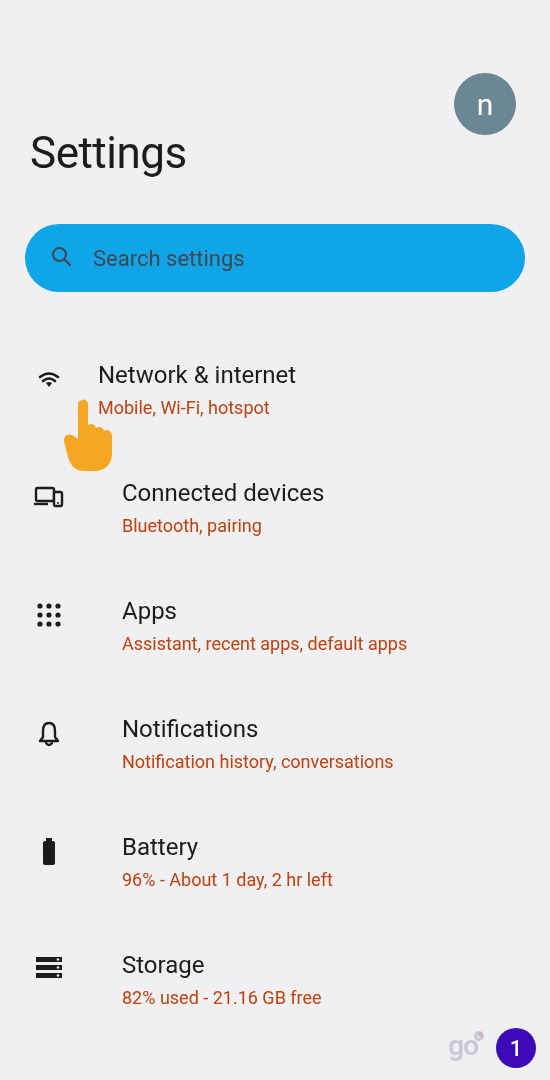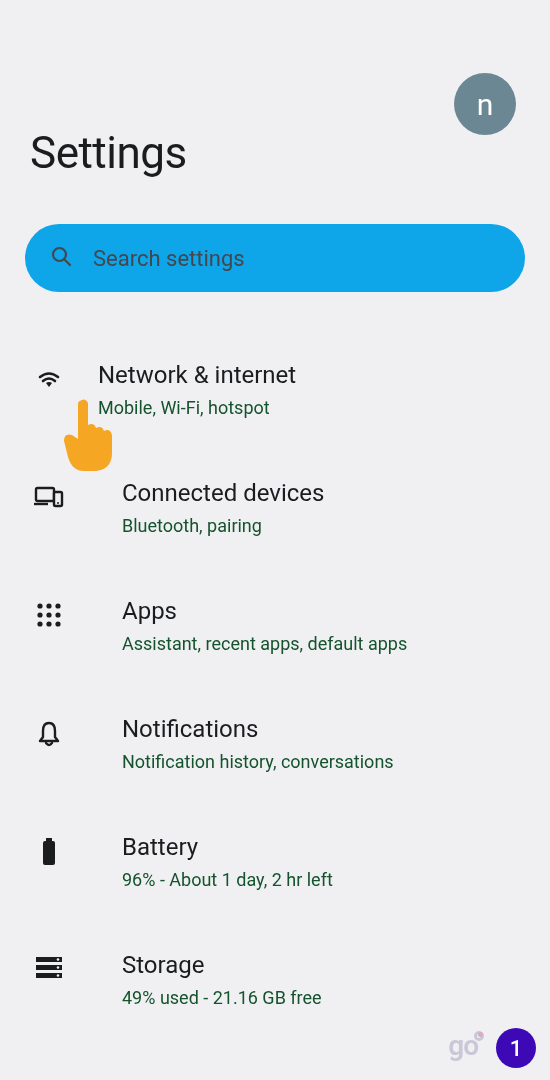--- a/index.html
+++ b/index.html
@@ -78,21 +78,21 @@
     }
     .item-title {
       font-size: 24px;
       color: #1a1c1e;
       font-weight: 400;
       line-height: 1.25;
     }
     .item-sub {
       margin-top: 6px;
       font-size: 18px;
-      color: #14532d;
+      color: #c2410c;
       font-weight: 400;
       line-height: 1.3;
     }
     .pointer {
       position: absolute;
       left: 58px;
       top: 395px;
       z-index: 5;
     }
     .float-badge {
@@ -242,21 +242,21 @@
         <rect x="0" y="1" width="26" height="5" fill="#1a1c1e"></rect>
           <circle cx="22" cy="3.5" r="1.3" fill="#f0f0f3"></circle>
         <rect x="0" y="9" width="26" height="5" fill="#1a1c1e"></rect>
           <circle cx="22" cy="11.5" r="1.3" fill="#f0f0f3"></circle>
         <rect x="0" y="17" width="26" height="5" fill="#1a1c1e"></rect>
           <circle cx="22" cy="19.5" r="1.3" fill="#f0f0f3"></circle>
       </svg>
     </div>
     <div class="item-text">
       <div class="item-title">Storage</div>
-      <div class="item-sub">49% used - 21.16 GB free</div>
+      <div class="item-sub">82% used - 21.16 GB free</div>
     </div>
   </div>
 
   <div class="item" style="margin-top:18px;">
     
     
   </div>
 
 </div>
 

